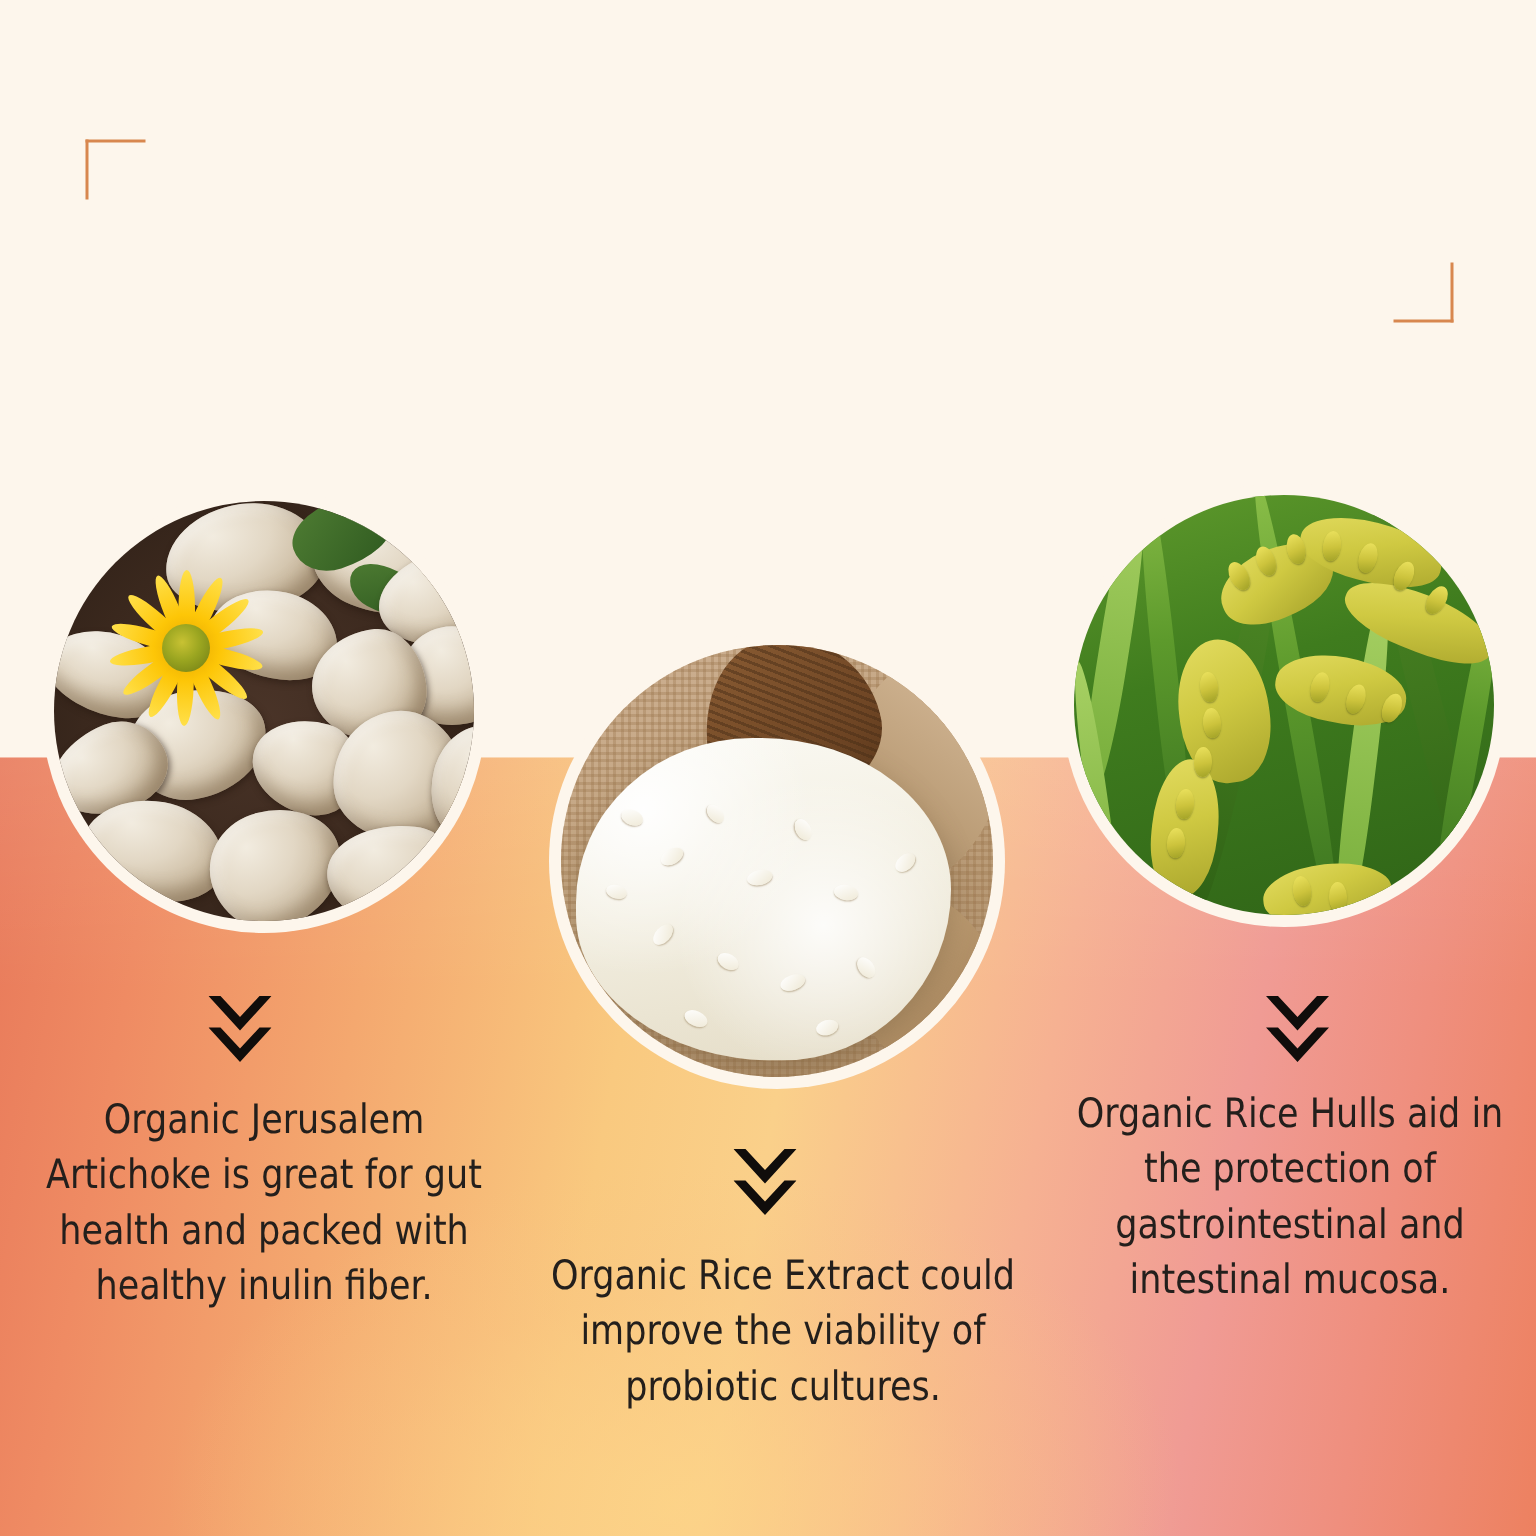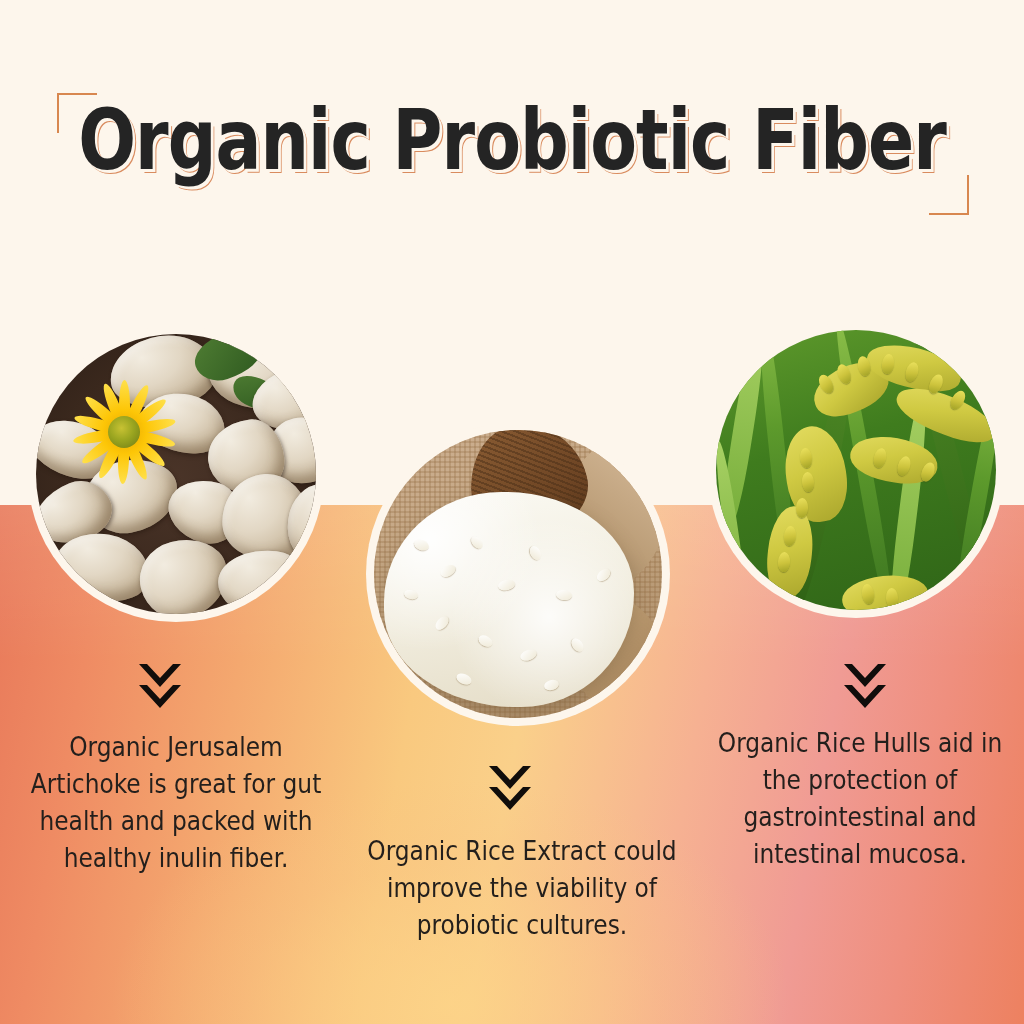--- a/index.html
+++ b/index.html
@@ -265,23 +265,20 @@
 
 <div id="canvas">
 
   <div class="bg-cream"></div>
   <div class="bg-gradient"></div>
   <div class="bg-gradient-sheen"></div>
 
   <div class="bracket tl"></div>
   <div class="bracket br"></div>
 
-  <div class="title-area">
-    <div class="title-text">Organic Probiotic Fiber</div>
-  </div>
 
   <div class="photo-circle" id="circle-artichoke">
     <div class="photo-inner">
       <div class="art-bg"></div>
 
       <div class="tuber" style="left:74px;  top:2px;   width:106px; height:72px;  transform:rotate(-8deg);"></div>
       <div class="tuber s2" style="left:170px; top:14px;  width:92px;  height:60px;  transform:rotate(22deg);"></div>
       <div class="leaf" style="left:158px; top:0px;   width:66px;  height:44px;  transform:rotate(-18deg);"></div>
       <div class="leaf" style="left:196px; top:44px;  width:48px;  height:30px;  transform:rotate(28deg);"></div>
       <div class="tuber s3" style="left:216px; top:34px;  width:84px;  height:62px;  transform:rotate(-14deg);"></div>

